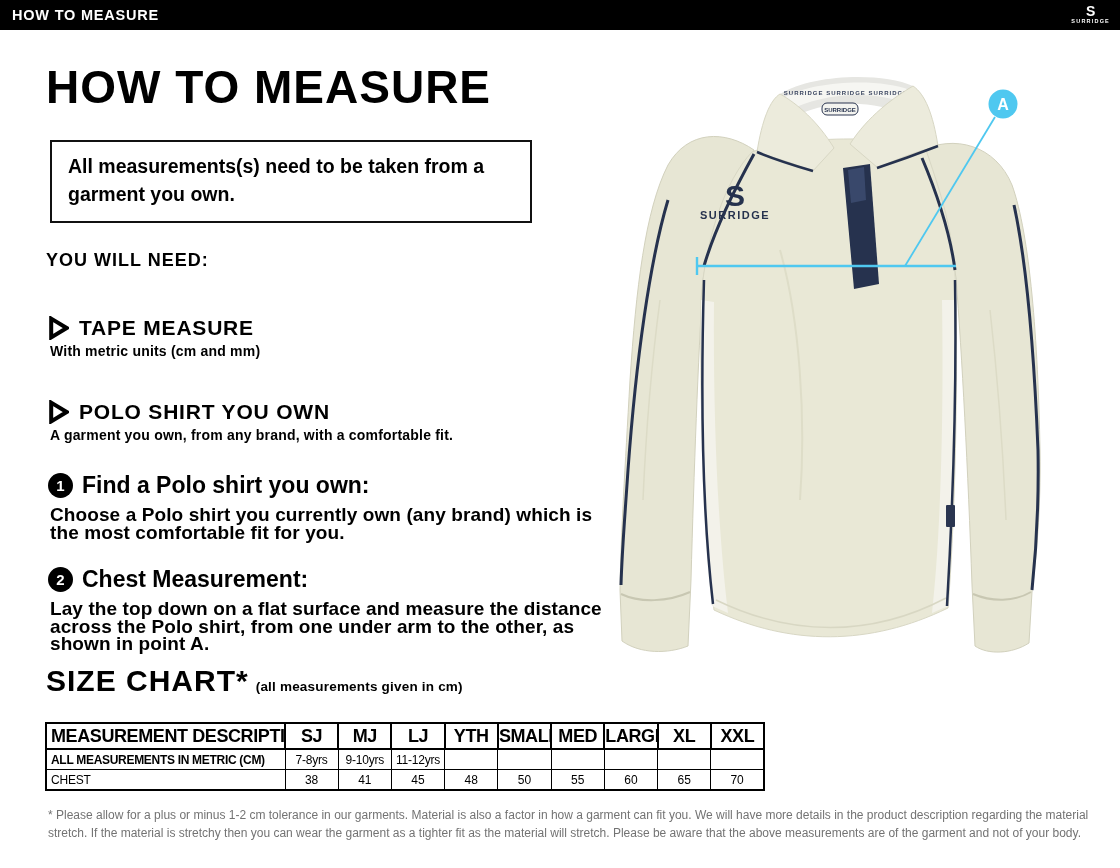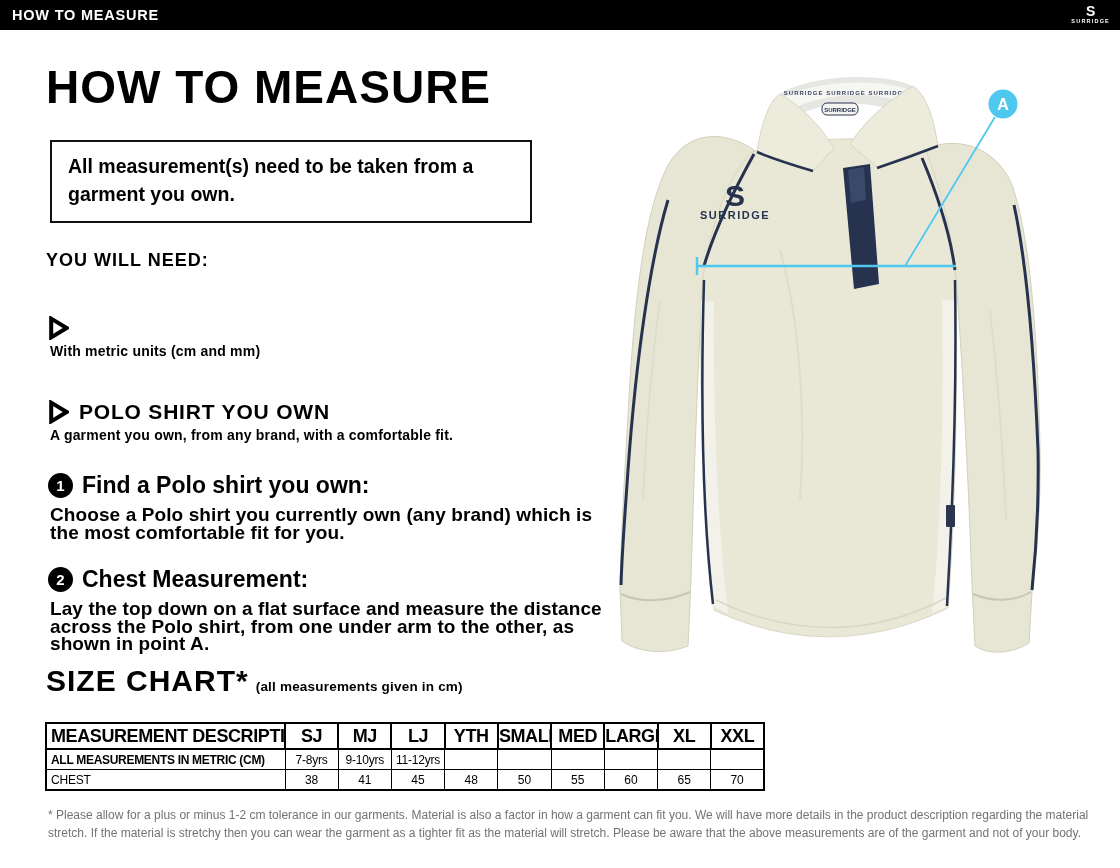--- a/index.html
+++ b/index.html
@@ -61,31 +61,32 @@
   <div class="topbar">
     <span class="topbar-title">HOW TO MEASURE</span>
     <div class="brandmark">
       <span class="s">S</span>
       <span class="n">SURRIDGE</span>
     </div>
   </div>
 
   <h1 class="title">HOW TO MEASURE</h1>
 
-  <div class="notice">All measurement(s) need to be taken from a garment you own.</div>
+  <div class="notice">All measurements(s) need to be taken from a garment you own.</div>
 
   <h2 class="ywn-heading">YOU WILL NEED:</h2>
 
   <div class="need-item" id="need-1">
     <div class="need-row">
       <span class="play-icon">
         <svg width="21" height="24" viewBox="0 0 21 24">
             <path d="M3.2 2.6 L18.6 12 L3.2 21.4 Z" fill="#fff" stroke="#000" stroke-width="4" stroke-linejoin="miter"></path>
           </svg>
       </span>
+      <span class="need-title">TAPE MEASURE</span>
     </div>
     <div class="need-desc">With metric units (cm and mm)</div>
   </div>
 
   <div class="need-item" id="need-2">
     <div class="need-row">
       <span class="play-icon">
         <svg width="21" height="24" viewBox="0 0 21 24">
             <path d="M3.2 2.6 L18.6 12 L3.2 21.4 Z" fill="#fff" stroke="#000" stroke-width="4" stroke-linejoin="miter"></path>
           </svg>

